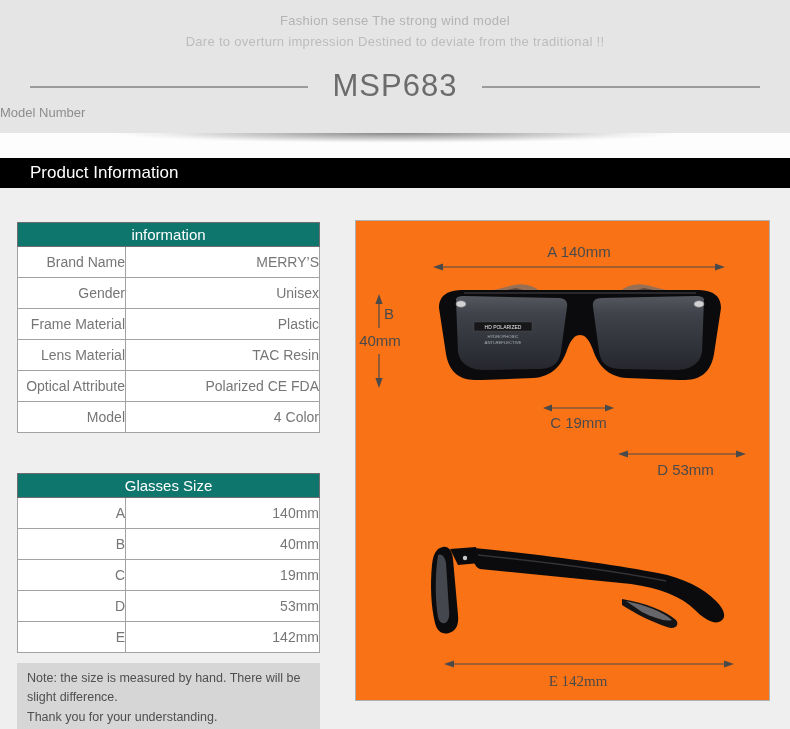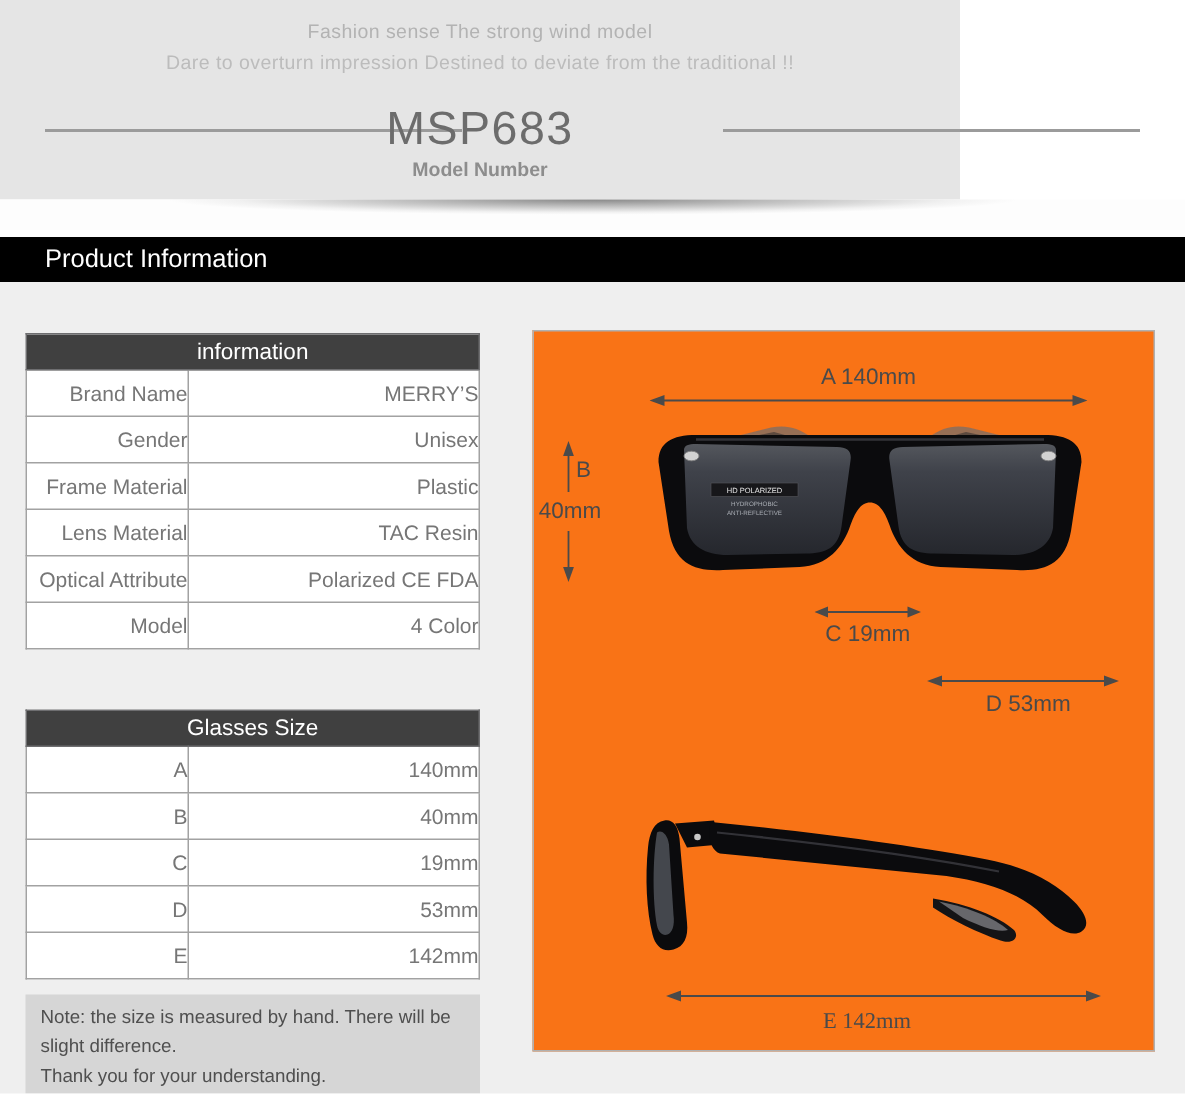--- a/index.html
+++ b/index.html
@@ -1,49 +1,49 @@
 <!DOCTYPE html>
 <html><head>
 <meta charset="utf-8">
 <style>
   * { margin:0; padding:0; box-sizing:border-box; }
   body { background:#fff; }
   .page { position:relative; width:790px; height:729px; background:#ffffff;
           font-family:"Liberation Sans", sans-serif; overflow:hidden; }
 
   
-  .hero { position:absolute; top:0; left:0; width:640px; height:133px; background:#e5e5e5; }
+  .hero { position:absolute; top:0; left:0; width:790px; height:133px; background:#e5e5e5; }
   .tagline { position:absolute; width:100%; text-align:center; letter-spacing:.3px; }
   .tagline1 { top:13px; font-size:13px; color:#b3b3b3; }
   .tagline2 { top:34px; font-size:13px; color:#bcbcbc; }
   .rule { position:absolute; top:86px; height:2px; background:#9b9b9b; }
   .rule-left  { left:30px;  width:278px; }
   .rule-right { left:482px; width:278px; }
   .model-number { position:absolute; top:68px; width:100%; text-align:center;
                   font-size:31px; color:#6c6c6c; letter-spacing:1px; }
-  .model-label  { position:absolute; top:105px; width:100%; text-align:center;
-                  font-size:13px; color:#8d8d8d;font-weight:bold; }
+  .model-label  { position:absolute; top:105px; width:100%; text-align:left;
+                  font-size:13px; color:#8d8d8d; }
   .hero-gap { position:absolute; top:133px; left:0; width:790px; height:25px; background:#fdfdfd; }
   .hero-shadow { position:absolute; top:0; left:45px; width:700px; height:13px;
     background:radial-gradient(ellipse 52% 100% at 50% 0%, rgba(40,40,40,.55) 0%,
       rgba(90,90,90,.28) 45%, rgba(150,150,150,.12) 65%, rgba(0,0,0,0) 78%); }
 
   
   .section-bar { position:absolute; top:158px; left:0; width:790px; height:30px; background:#000; }
   .section-title { position:absolute; left:30px; line-height:30px; font-size:17px; color:#fff; }
 
   
   .main { position:absolute; top:188px; left:0; width:790px; height:541px; background:#efefef; }
 
   
   .spec-table { position:absolute; left:17px; border-collapse:collapse; width:303px;
                 table-layout:fixed; background:#fff; }
   .info-table { top:34px; }
   .size-table { top:285px; }
-  .spec-table th { background:#404040; color:#fff; font-weight:normal; font-size:15px;
+  .spec-table th { background:#0f766e; color:#fff; font-weight:normal; font-size:15px;
                    height:24px; border:1px solid #6e6e70; }
   .spec-table td { border:1px solid #a2a2a2; height:31px; text-align:right;
                    font-size:14px; color:#767676; background:#fff; }
   .note { position:absolute; left:17px; top:475px; width:303px; background:#d6d6d6;
           padding:5px 10px 7px; font-size:12.5px; color:#4f4f4f; }
   .note div { line-height:19px; margin:1px 0; }
 
   
   .panel { position:absolute; left:355px; top:32px; width:415px; height:481px;
            background:#f97316; border:1px solid #b0b0b0; }

